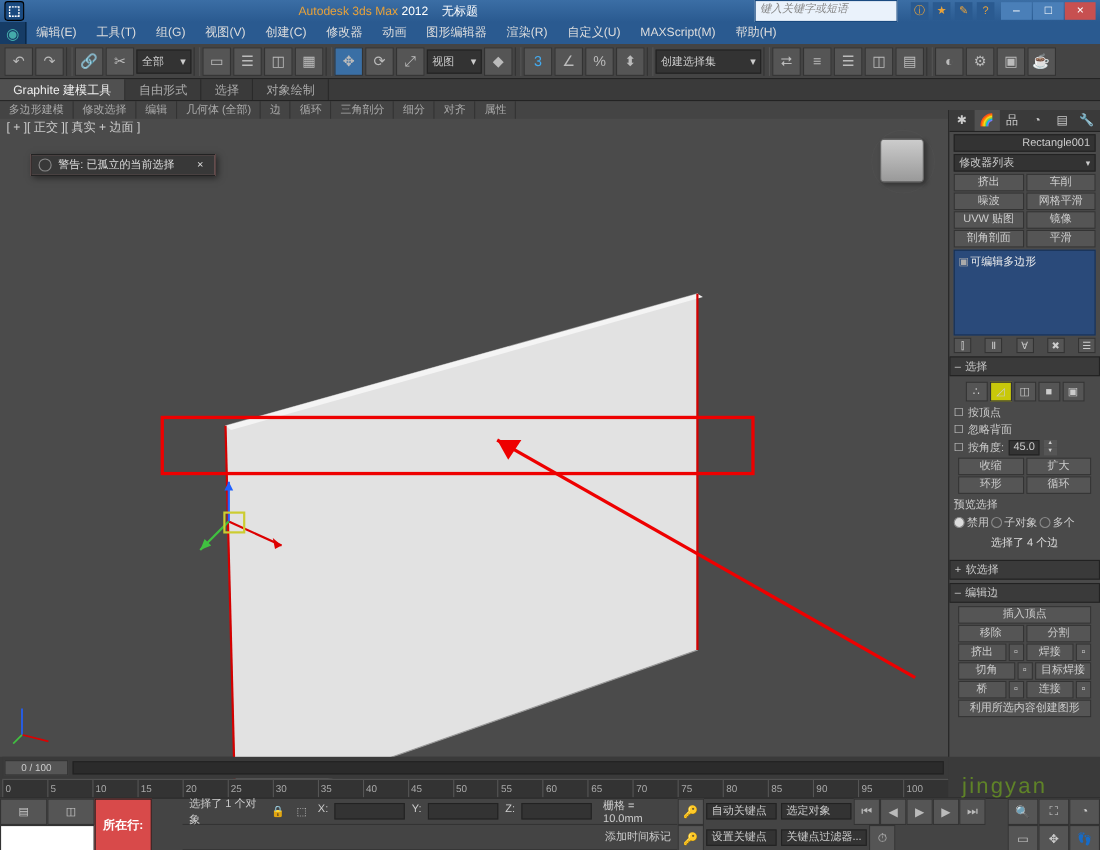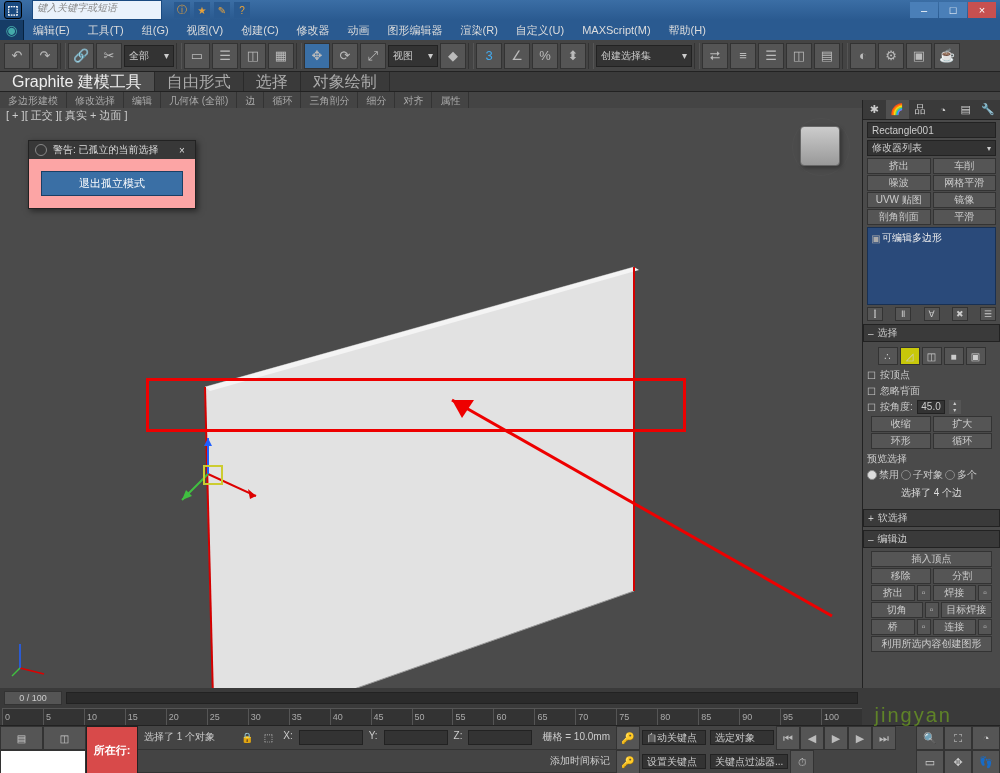--- a/index.html
+++ b/index.html
@@ -24,21 +24,21 @@
 .menubar .menuitem { padding:0 9px; line-height:20px; cursor:pointer; }
 
 
 .toolbar { height:32px; background:#444; border-bottom:1px solid #222; display:flex; align-items:center; gap:2px; padding:0 4px; overflow:hidden;}
 .tbtn { width:26px; height:26px; background:#555; border:1px solid #333; display:flex; align-items:center; justify-content:center; font-size:13px; color:#bbb; cursor:pointer;}
 .tbtn.sel { background:#3a6fa5; }
 .toolbar .drop { min-width:50px; height:22px; background:#333; border:1px solid #222; display:flex; align-items:center; padding:0 4px; font-size:10px; }
 .toolbar .sep { width:6px; height:26px; border-left:1px solid #333; border-right:1px solid #555; }
 
 
-.ribbontabs { height:20px; background:#3a3a3a; display:flex; border-bottom:1px solid #222; font-size:16px; }
+.ribbontabs { height:20px; background:#3a3a3a; display:flex; border-bottom:1px solid #222; font-size:11px; }
 .rtab { padding:0 12px; line-height:20px; color:#aaa; border-right:1px solid #2a2a2a; cursor:pointer;}
 .rtab.active { background:#505050; color:#eee; }
 
 .ribbon2 { height:18px; background:#444; display:flex; border-bottom:1px solid #222; font-size:10px; }
 .r2item { padding:0 8px; line-height:18px; color:#aaa; border-right:1px solid #333; cursor:pointer;}
 
 
 .main { position:absolute; top:108px; left:0; right:138px; bottom:85px; background:#4b4b4b; }
 .viewport-label { position:absolute; top:0; left:6px; color:#ccc; font-size:11px; }
 .viewcube { position:absolute; top:10px; right:12px; width:58px; height:58px; }
@@ -68,21 +68,21 @@
 
 
 .mini-axis { position:absolute; bottom:10px; left:10px; width:40px; height:40px; }
 .mini-axis svg { width:100%; height:100%; }
 
 
 .rpanel { position:absolute; top:100px; right:0; width:138px; bottom:85px; background:#4a4a4a; border-left:1px solid #222; overflow:hidden; font-size:10px;}
 .rpanel .tabrow { height:20px; display:flex; background:#3a3a3a; border-bottom:1px solid #222;}
 .rpanel .tabrow .ptab { flex:1; display:flex; align-items:center; justify-content:center; font-size:11px; }
 .rpanel .tabrow .ptab.active { background:#505050;}
-.rpanel .fld { height:16px; background:#333; border:1px solid #222; margin:2px 4px; display:flex; align-items:center; padding:0 4px; font-size:10px;}
+.rpanel .fld { height:16px; background:#333; border:1px solid #222; margin:2px 4px; display:flex; align-items:center; padding:0 4px; font-size:10px;justify-content:flex-end;}
 .rpanel .drop-arr { margin-left:auto; font-size:8px;}
 .rpanel .btnrow { display:flex; gap:2px; margin:1px 4px;}
 .rpanel .btnrow .pbtn { flex:1; height:16px; background:#555; border:1px solid #333; text-align:center; line-height:14px; font-size:10px; cursor:pointer;}
 .rpanel .mods { margin:2px 4px; height:78px; background:#2a4a7a; border:1px solid #183053; padding:2px; color:#eee;}
 .rpanel .mods .moditem { display:flex; align-items:center; font-size:10px; padding:1px 0;}
 .rpanel .mods .moditem .eye { width:12px; text-align:center; color:#aaa;}
 .rpanel .ministrip { display:flex; gap:2px; margin:2px 4px; justify-content:space-between;}
 .rpanel .ministrip .mbtn { width:16px; height:14px; background:#555; border:1px solid #333; font-size:9px; display:flex; align-items:center; justify-content:center;}
 .rpanel .rollout-title { background:#3a3a3a; border:1px solid #222; margin:3px 0 0 0; padding:1px 4px; display:flex; align-items:center; font-size:10px;}
 .rpanel .rollout-title .dash { margin-right:4px;}
@@ -108,37 +108,43 @@
 .ruler { position:absolute; left:2px; right:138px; bottom:48px; height:17px; background:#333; border-top:1px solid #555; display:flex; font-size:9px; color:#aaa;}
 .ruler .tick { flex:1; border-left:1px solid #555; padding-left:2px; line-height:17px;}
 
 
 .status { position:absolute; left:0; right:0; bottom:0; height:48px; background:#444; border-top:1px solid #222; display:flex; }
 .status .left-ctrls { width:86px; height:48px; display:flex; flex-direction:column;}
 .status .left-ctrls .sm-row { height:24px; display:flex;}
 .status .left-ctrls .sm-btn { flex:1; background:#555; border:1px solid #333; display:flex; align-items:center; justify-content:center; font-size:10px;}
 .status .cmd { width:52px; height:48px; background:#d84a4a; color:#fff; display:flex; align-items:center; justify-content:center; font-size:11px; font-weight:bold; border:1px solid #222;}
 .status .info { flex:1; display:flex; flex-direction:column;}
-.status .info .irow { height:24px; display:flex; align-items:center; gap:10px; padding:0 6px; font-size:10px; border-bottom:1px solid #333;}
+.status .info .irow { height:24px; display:flex; align-items:center; gap:10px; padding:0 6px; font-size:10px; border-bottom:1px solid #333;margin-left:28px;}
 .status .info .xyz { display:flex; gap:6px;}
 .status .info .xval { background:#333; border:1px solid #222; padding:0 4px; min-width:64px; height:15px; line-height:13px;}
 .status .play-ctrls { width:300px; display:flex; flex-wrap:wrap; align-content:flex-start;}
 .status .play-ctrls .pbtn { width:24px; height:24px; background:#555; border:1px solid #333; display:flex; align-items:center; justify-content:center; font-size:11px; color:#bbb;}
 .status .play-ctrls .wide-fld { background:#333; border:1px solid #222; height:15px; margin:4px 2px; padding:0 4px; font-size:10px; min-width:64px; line-height:13px;}
 .status .navpad { width:84px; display:flex; flex-wrap:wrap;}
 .status .navpad .nb { width:28px; height:24px; background:#555; border:1px solid #333; display:flex; align-items:center; justify-content:center; font-size:11px;}
 
 
 .wm { position:absolute; right:48px; bottom:38px; width:200px; height:40px; color:#84cc16; display:flex; align-items:center; justify-content:flex-end; font-size:20px; letter-spacing:2px; opacity:0.5; pointer-events:none;}
 </style>
 </head>
 <body>
 
 <div class="titlebar">
   <div class="logo-icon">⬚</div>
+  <div class="title-text">
+    <span class="title-orange">Autodesk 3ds Max</span>
+    <span class="title-white">2012</span>
+    &nbsp;&nbsp;
+    <span class="title-white">无标题</span>
+  </div>
   <div class="tb-iconset">
     <div class="search-box">键入关键字或短语</div>
   </div>
   <div class="tb-iconset">
     <div class="tb-ic">ⓘ</div>
     <div class="tb-ic">★</div>
     <div class="tb-ic">✎</div>
     <div class="tb-ic">?</div>
   </div>
   <div class="winbtns">
@@ -236,23 +242,20 @@
   <div class="viewcube">
     <div class="ring"></div>
     <div class="cube-body"></div>
   </div>
 
   <div class="warn-dlg">
     <div class="wd-title">
       <span class="circ"></span>
       <span>警告: 已孤立的当前选择</span>
       <span class="x">×</span>
-    </div>
-    <div class="wd-body">
-      <div class="wd-btn">退出孤立模式</div>
     </div>
   </div>
 
   <div class="plane">
     <svg viewBox="0 0 460 550">
       <polygon points="15,219 444,99 444,423 24,570" fill="#e2e2e2" stroke="#999"></polygon>
 
       <polygon points="15,219 444,99 449,102 20,223" fill="#f4f4f4"></polygon>
 
       <line x1="15" y1="219" x2="24" y2="570" stroke="#d40000" stroke-width="2"></line>

